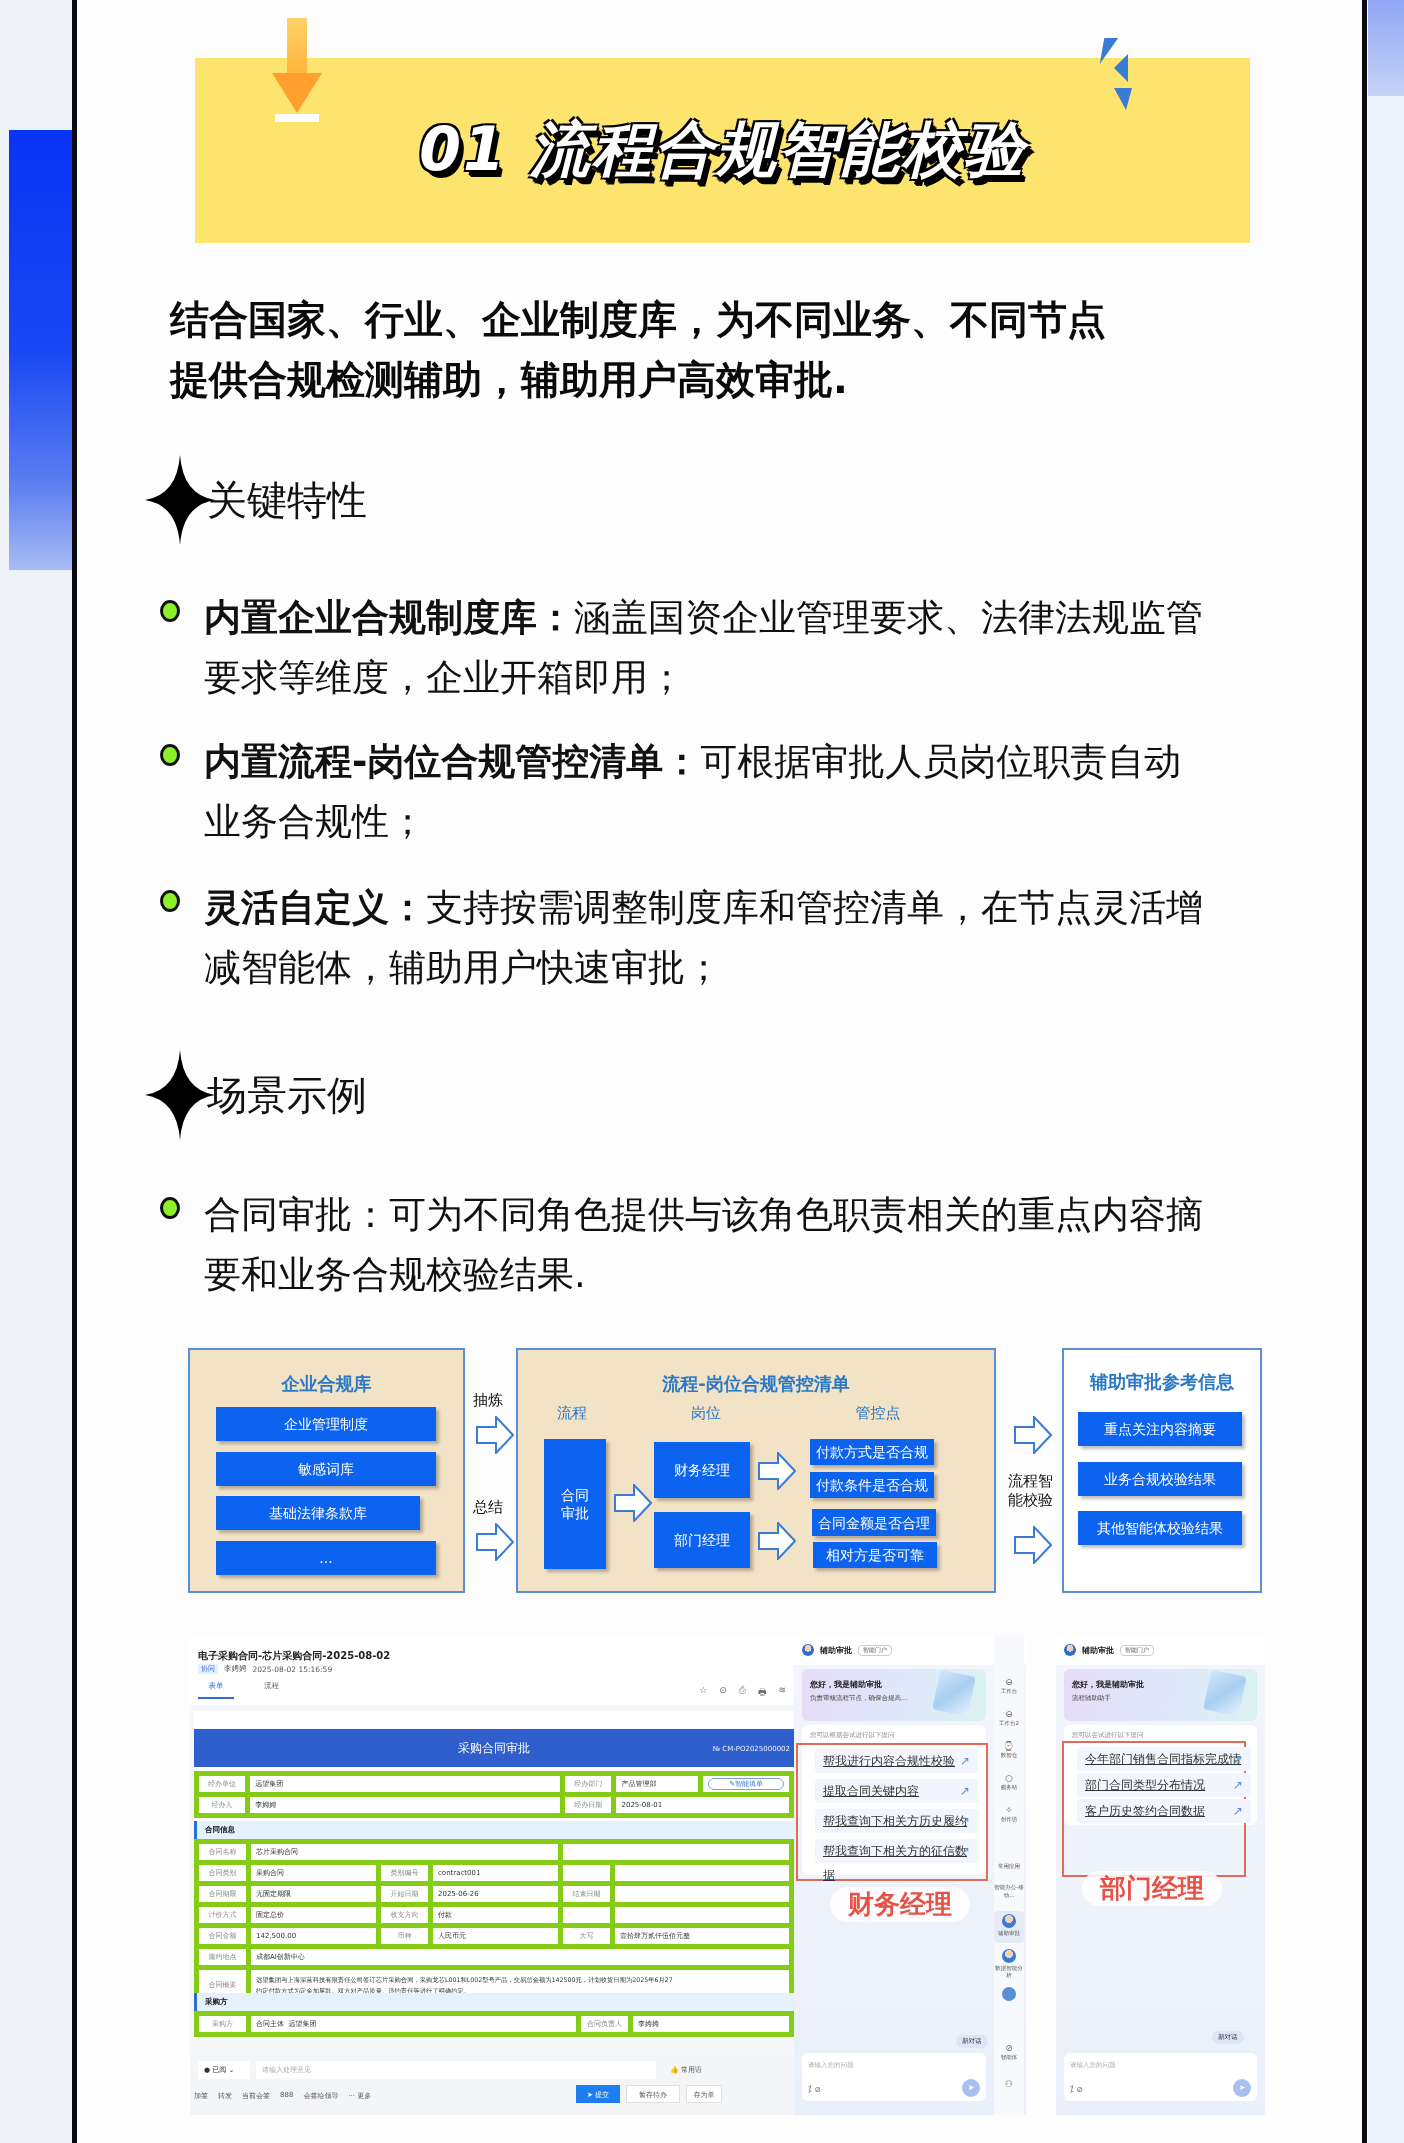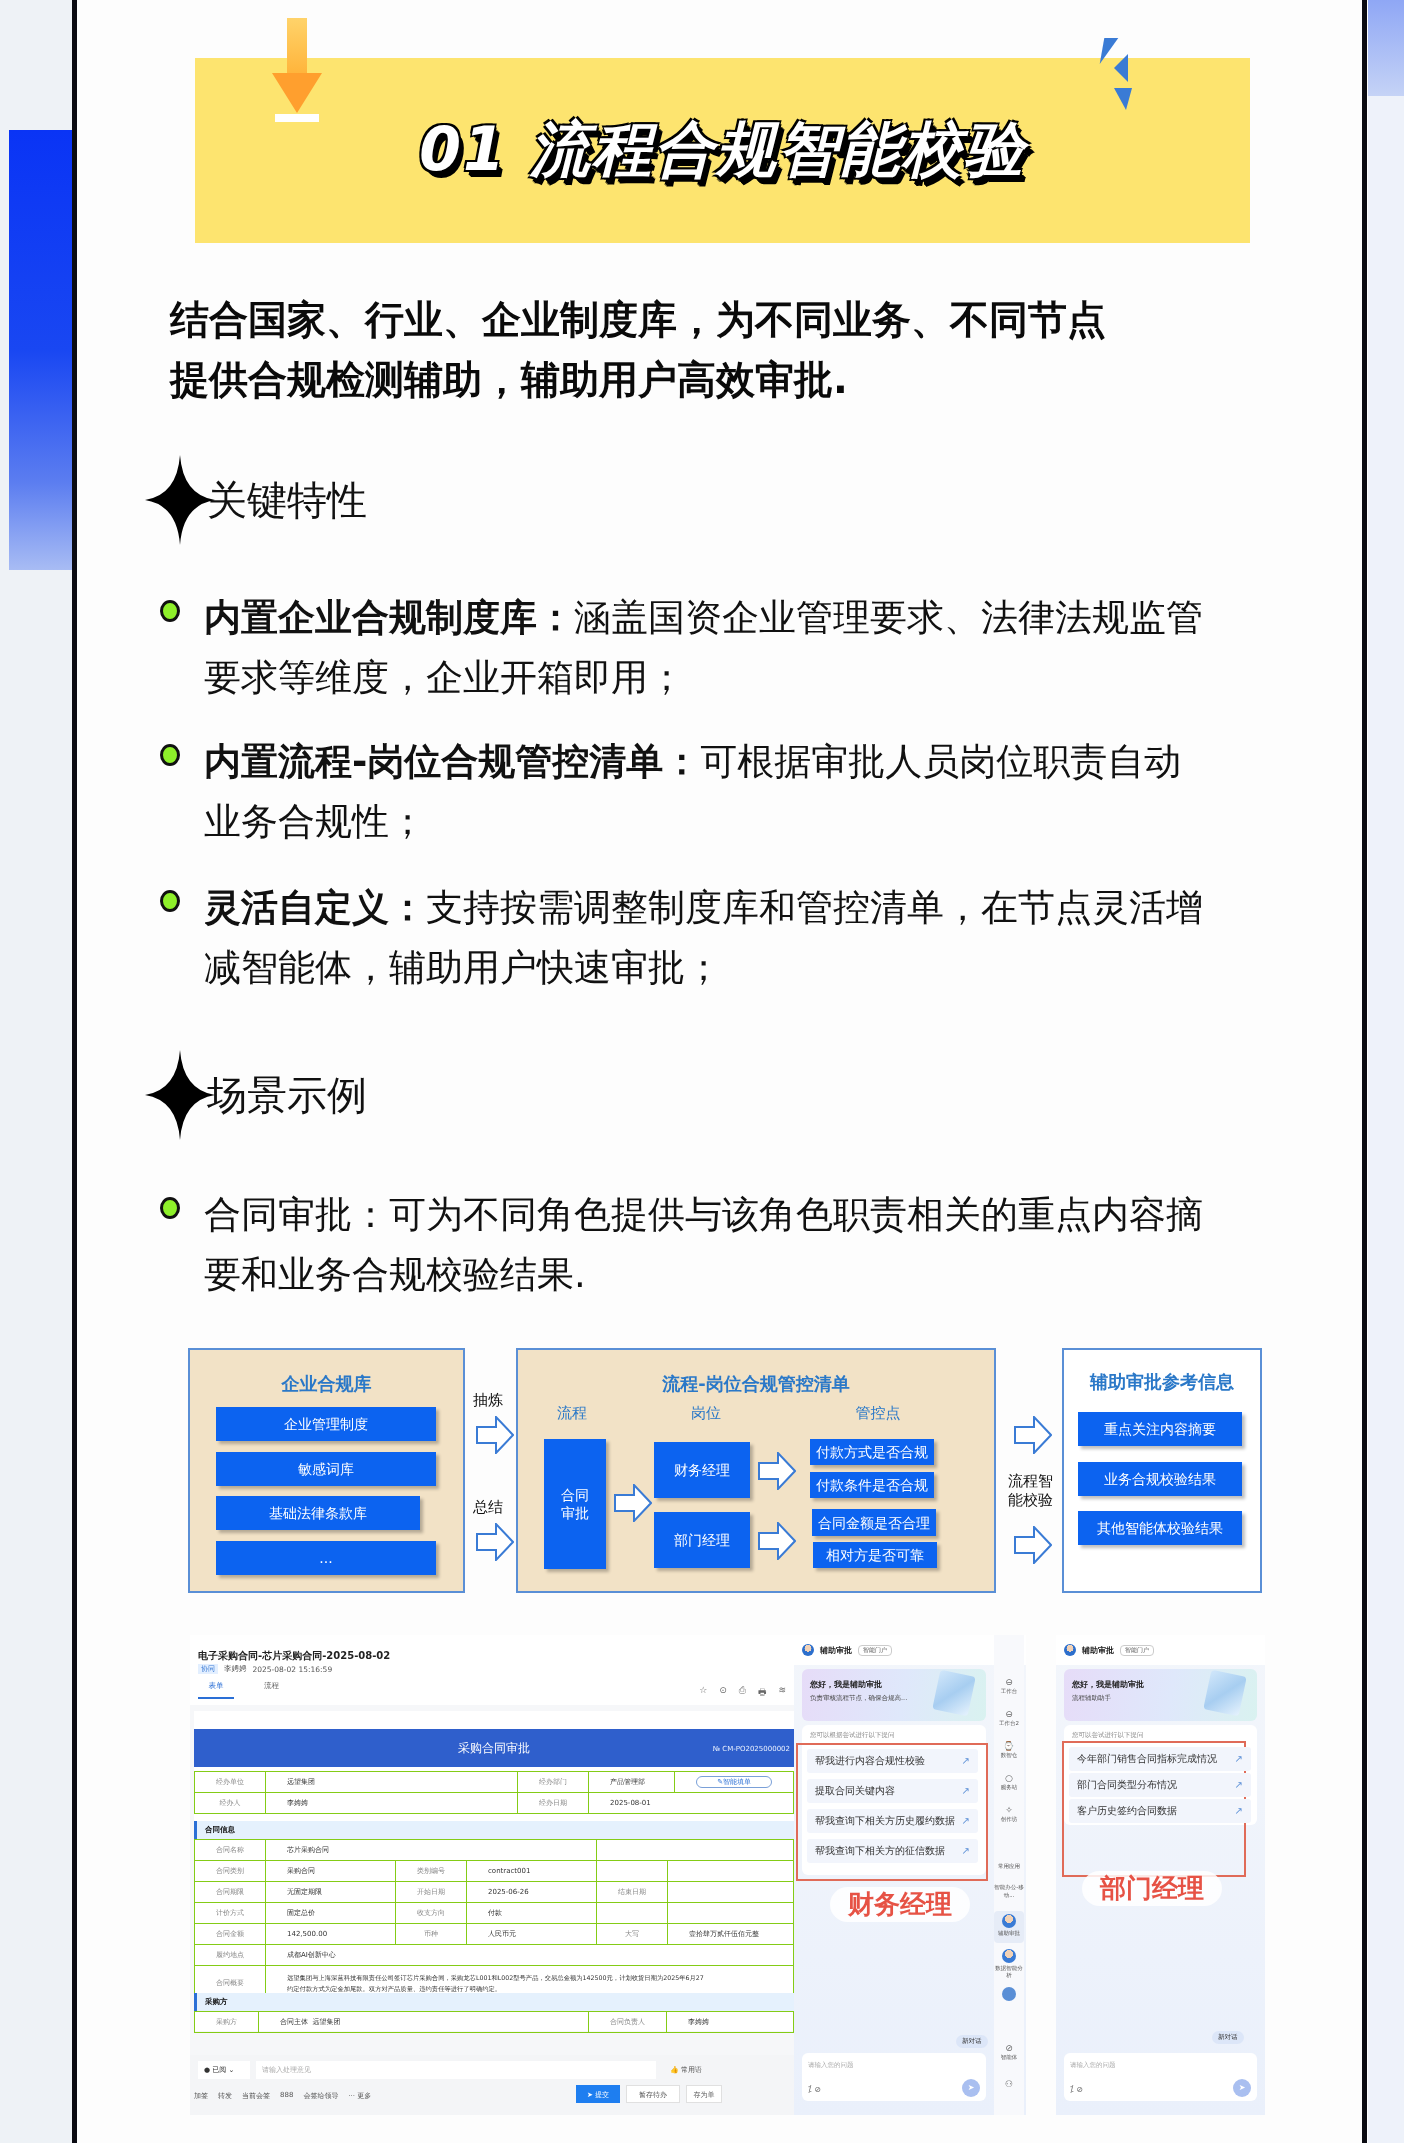--- a/index.html
+++ b/index.html
@@ -71,21 +71,21 @@
   .form-meta { position: absolute; left: 8px; top: 29px; font-size: 7.5px; color: #555; display: flex; gap: 6px; align-items: center; }
   .tag { background: #e3efff; color: #3a7bd5; padding: 0 3px; font-size: 7px; }
   .form-tabs { position: absolute; left: 8px; top: 46px; display: flex; gap: 30px; font-size: 7.5px; color: #666; }
   .form-tabs .active { color: #2a6fd6; border-bottom: 2px solid #2a6fd6; padding-bottom: 6px; width: 36px; text-align: center; }
   .form-tools { position: absolute; right: 8px; top: 50px; display: flex; gap: 12px; font-size: 9px; color: #666; }
   .form-body { position: absolute; left: 4px; top: 76px; width: 600px; height: 320px; background: #fff; }
   .form-banner { position: absolute; left: 0; top: 18px; width: 600px; height: 38px; background: #2f5fcc; color: #fff; font-size: 12px;
     text-align: center; line-height: 38px; }
   .form-no { position: absolute; right: 4px; top: 34px; font-size: 7px; color: #e8f0ff; }
   .tbl { position: absolute; left: 0; width: 600px; border-collapse: collapse; font-size: 7px; color: #333; }
-  .tbl td { border: 1px solid #84cc16; height: 21px; padding: 0 21px; white-space: nowrap; }
+  .tbl td { border: 5px solid #84cc16; height: 21px; padding: 0 5px; white-space: nowrap; }
   .tbl td.k { color: #888; text-align: center; width: 52px; }
   .sec-bar { position: absolute; left: 0; width: 600px; height: 18px; background: #e5f1fd; font-size: 7.5px; font-weight: bold; line-height: 18px; padding-left: 8px; border-left: 3px solid #2a6fd6; }
   .smart-fill { display: inline-block; border: 1px solid #7aa0d8; border-radius: 10px; padding: 0 20px; color: #2a6fd6; font-size: 7px; }
   .form-foot { position: absolute; left: 0; top: 420px; width: 604px; height: 60px; background: #f4f5f7; }
   .opinion-sel { position: absolute; left: 8px; top: 6px; width: 52px; height: 18px; background: #fff; font-size: 7px; line-height: 18px; padding-left: 6px; color: #333; }
   .opinion-input { position: absolute; left: 66px; top: 6px; width: 400px; height: 18px; background: #fff; font-size: 7px; line-height: 18px; padding-left: 6px; color: #aaa; }
   .common { position: absolute; left: 480px; top: 10px; font-size: 7px; color: #555; }
   .foot-actions { position: absolute; left: 4px; top: 36px; display: flex; gap: 10px; font-size: 7px; color: #555; }
   .foot-btn { position: absolute; top: 30px; height: 18px; font-size: 7px; line-height: 18px; text-align: center; border: 1px solid #e0e0e0; background: #fff; color: #555; }
   .foot-btn.primary { background: #1e7ef0; color: #fff; border-color: #1e7ef0; }
@@ -95,21 +95,21 @@
   .p-avatar { width: 12px; height: 12px; border-radius: 50%; background: radial-gradient(circle at 50% 35%, #f2d2b6 35%, #2d6fcc 36%); }
   .portal-tag { border: 1px solid #ccc; border-radius: 4px; font-size: 6px; font-weight: normal; padding: 0 4px; color: #555; }
   .greet { position: absolute; left: 8px; top: 34px; right: 8px; height: 52px; border-radius: 6px;
     background: linear-gradient(100deg, #e6dcf8 0%, #dfe8fb 55%, #d9f2f0 100%); }
   .greet .h { position: absolute; left: 8px; top: 10px; font-size: 8px; font-weight: bold; color: #222; }
   .greet .s { position: absolute; left: 8px; top: 25px; font-size: 6.5px; color: #444; }
   .cube { position: absolute; right: 14px; top: 4px; width: 36px; height: 40px; background: linear-gradient(135deg, #cfe6fb, #9ec8f0 50%, #e8f3ff); transform: rotate(12deg); border-radius: 4px; opacity: 0.85; }
   .suggest { position: absolute; left: 8px; right: 8px; top: 90px; background: #fff; border-radius: 6px; }
   .suggest .hint { font-size: 6.5px; color: #888; padding: 6px 8px; }
   .red-box { position: absolute; border: 2px solid #e06b58; }
-  .sug-item { position: absolute; left: 13px; right: 14px; height: 24px; background: #f2f5fc; border-radius: 3px; font-size: 10px; color: #333; line-height: 24px; padding-left: 8px; }
+  .sug-item { position: absolute; left: 21px; right: 14px; height: 24px; background: #f2f5fc; border-radius: 3px; font-size: 12px; color: #333; line-height: 24px; padding-left: 8px; text-decoration: underline; }
   .sug-item .go { position: absolute; right: 8px; top: 0; color: #5a8fd6; }
   .role-label { position: absolute; font-size: 26px; color: #e65245; font-weight: bold; background: rgba(255,255,255,0.85); border-radius: 40px; padding: 0 18px; }
   .new-chat { position: absolute; font-size: 6.5px; background: #dce6f8; border-radius: 8px; padding: 2px 6px; color: #333; }
   .chat-input { position: absolute; left: 8px; right: 8px; height: 48px; background: #fff; border-radius: 6px; }
   .chat-input .ph { position: absolute; left: 6px; top: 8px; font-size: 6.5px; color: #aaa; }
   .chat-input .tools { position: absolute; left: 6px; top: 32px; font-size: 8px; color: #666; }
   .send { position: absolute; right: 6px; top: 26px; width: 18px; height: 18px; border-radius: 50%; background: #a9bff0; color: #fff; font-size: 8px; text-align: center; line-height: 18px; }
   .rail { position: absolute; left: 0; top: 0; width: 30px; height: 480px; background: #f8f9fc; }
   .rail-item { position: absolute; left: 0; width: 30px; text-align: center; font-size: 5.5px; color: #555; }
   .rail-item .ic { display: block; font-size: 9px; color: #666; margin-bottom: 1px; }

